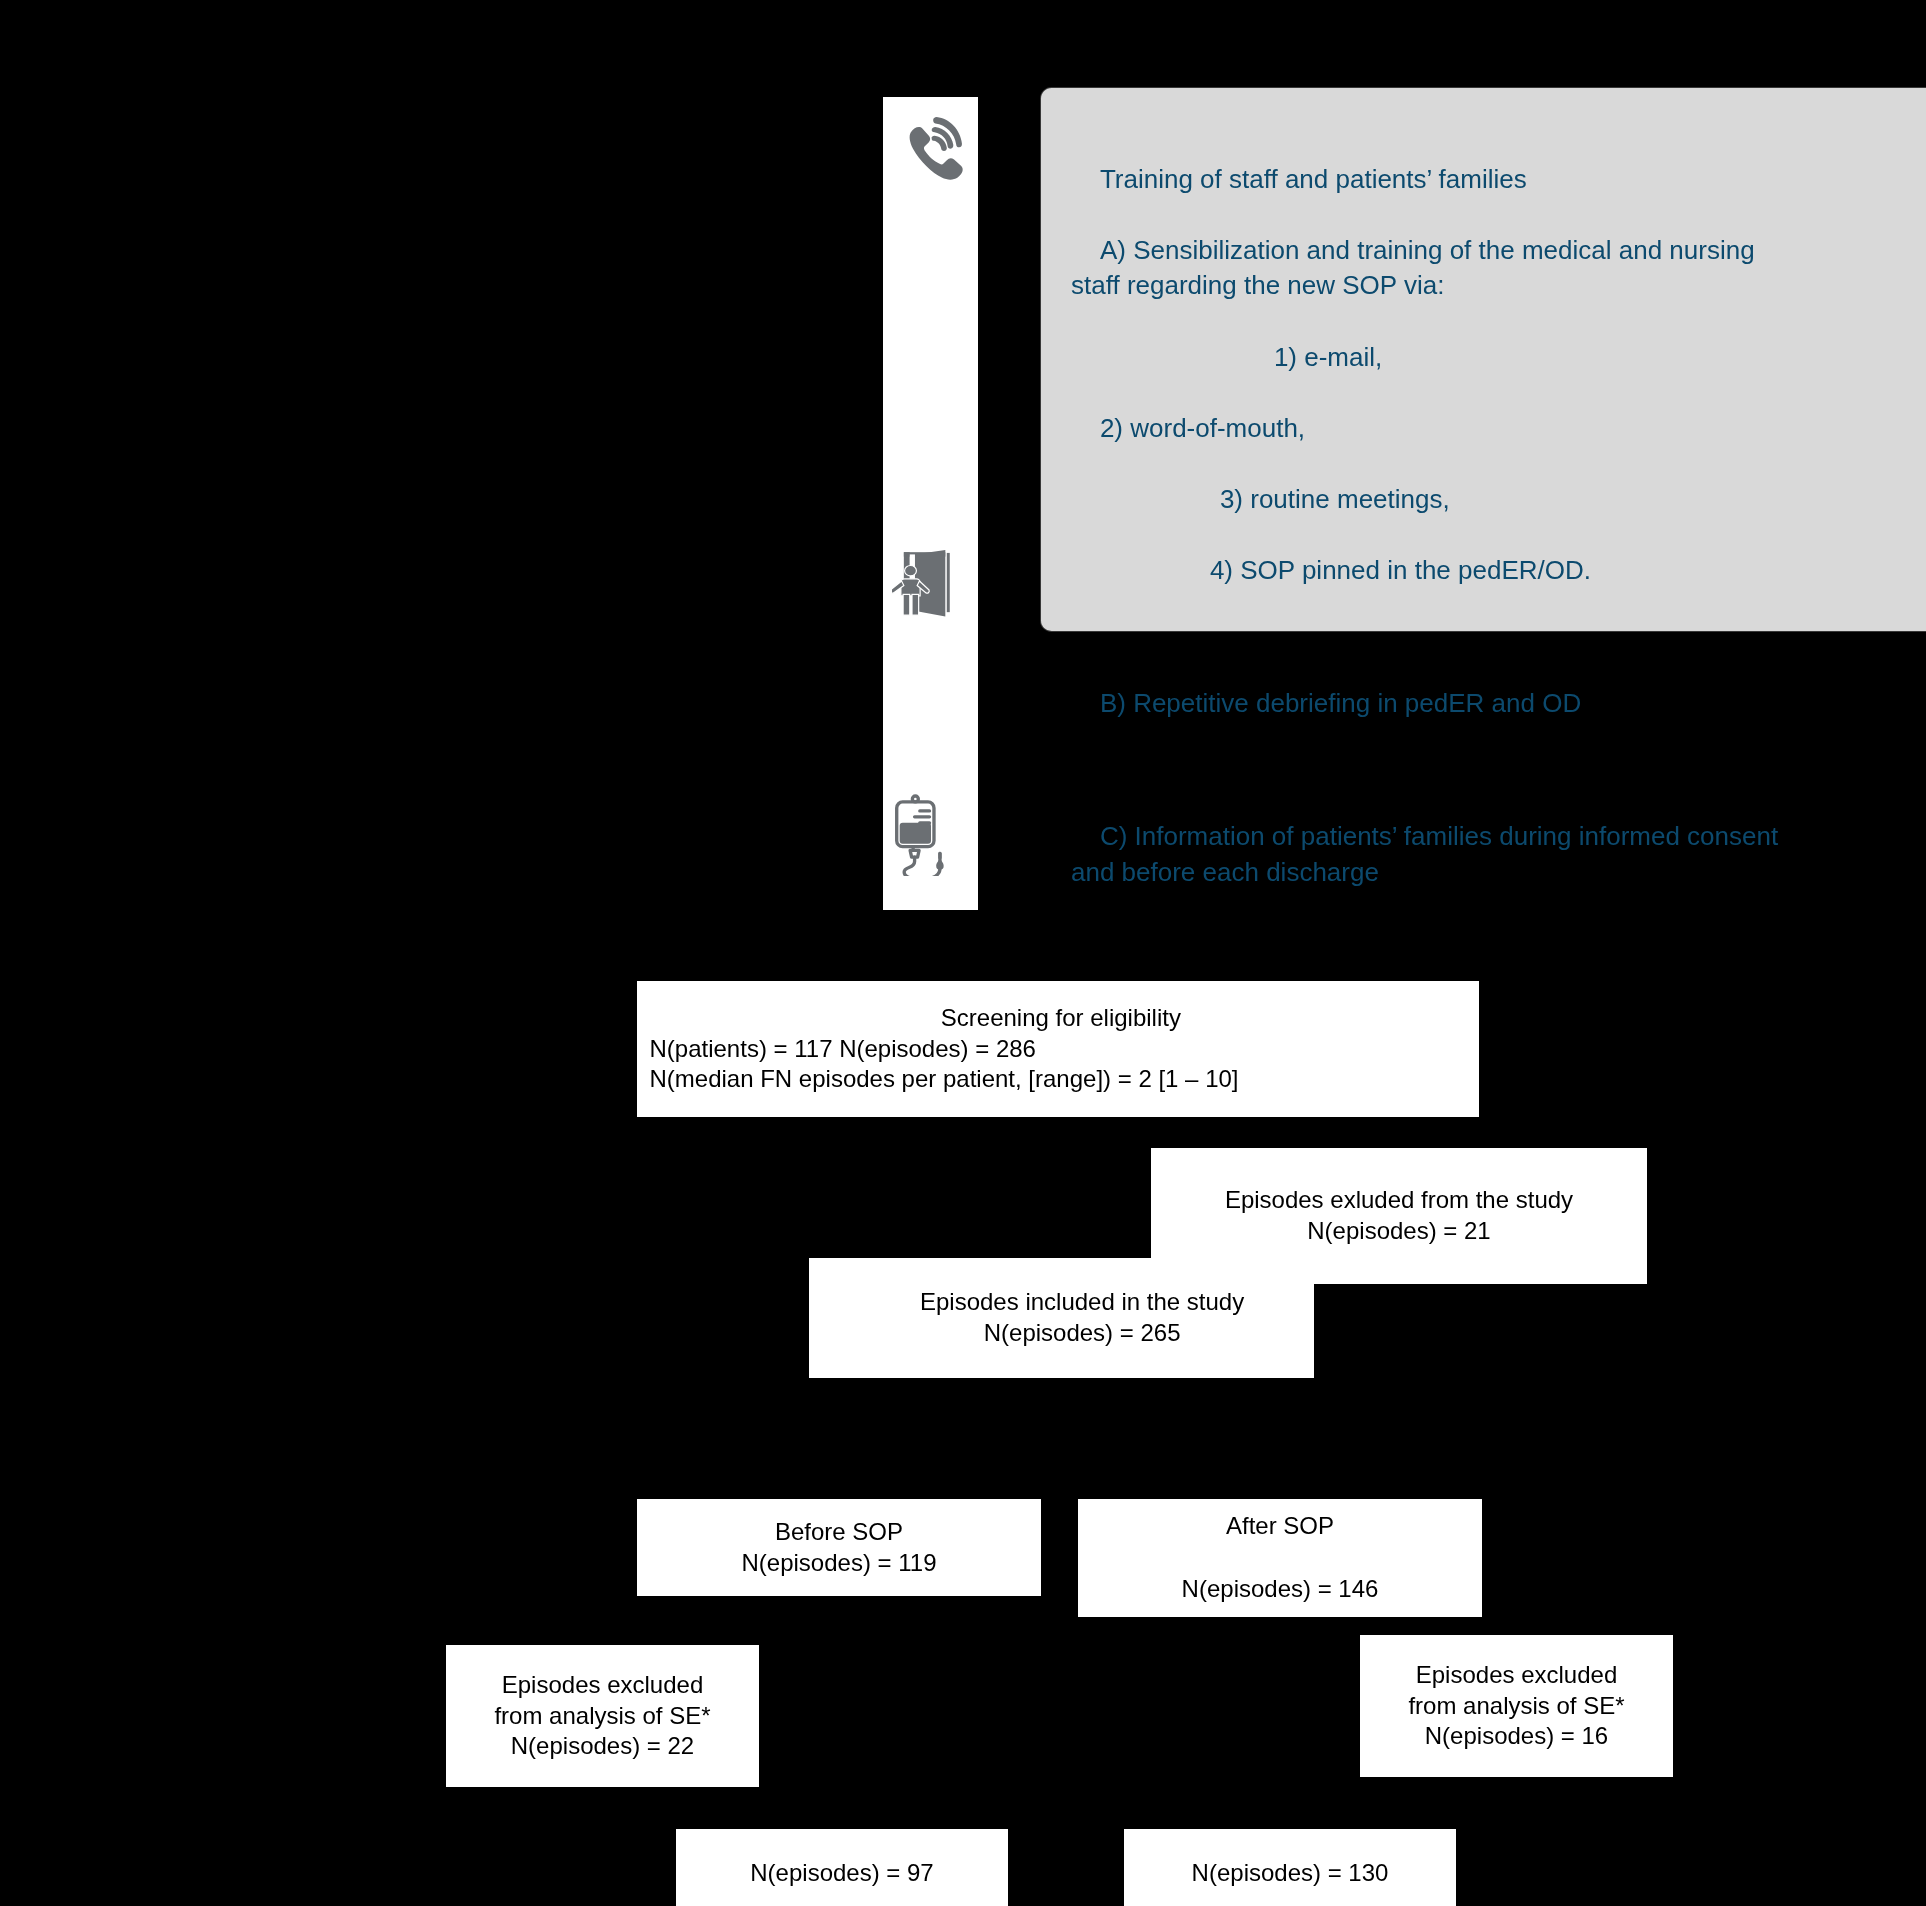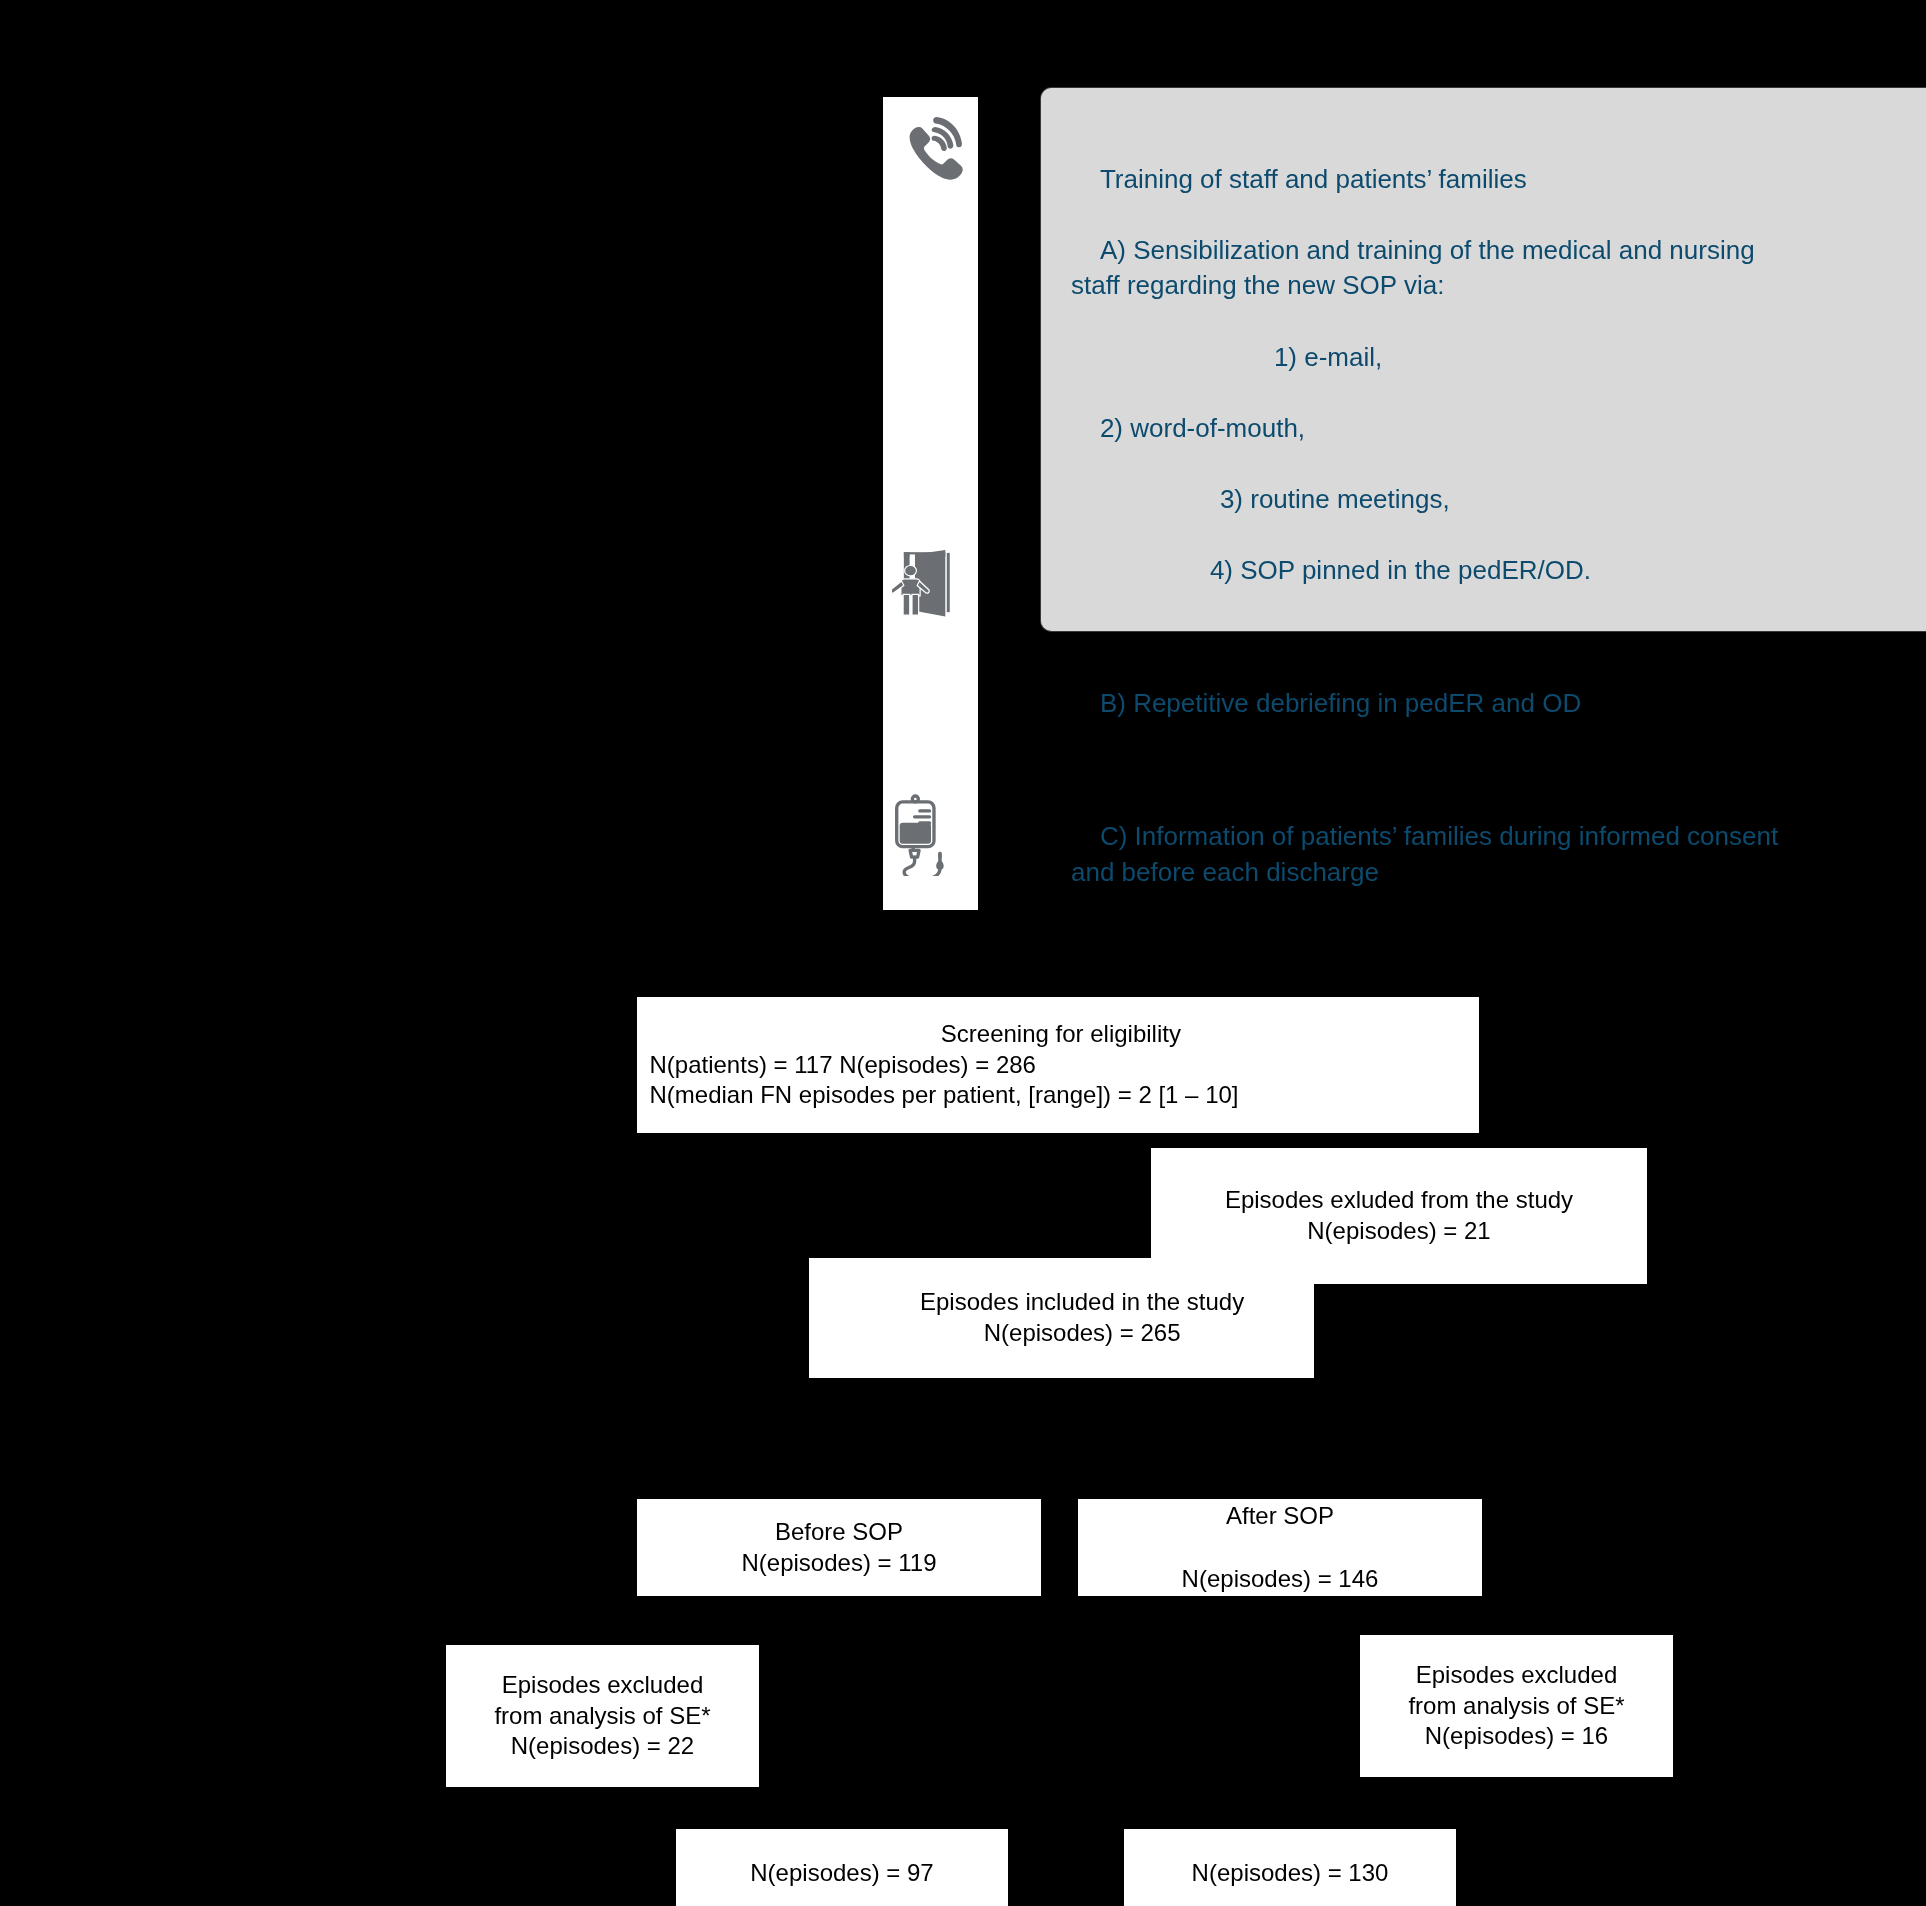--- a/index.html
+++ b/index.html
@@ -32,28 +32,28 @@
 
   
   .fbox{
     position:absolute; background:#fff; color:#000;
     display:flex; flex-direction:column; justify-content:center;
     box-sizing:border-box; padding:2.9px 6.8px;
     font-size:24px; line-height:1.28;
   }
   .fbox .ln{display:block;}
   .ctr{text-align:center;}
-  .lft{text-align:left;margin-top:16px;}
+  .lft{text-align:left;}
   .bold{font-weight:normal;}
 
   #box-screening {left:637px; top:981px; width:842px; height:136px; padding-left:12.5px;}
   #box-excluded-study {left:1151px; top:1148px; width:496px; height:136px;}
   #box-included-study {left:809px; top:1258px; width:505px; height:120px;padding-left:48px;}
   #box-before-sop {left:637px; top:1499px; width:404px; height:97px;}
-  #box-after-sop  {left:1078px; top:1499px; width:404px; height:97px;gap:32px;}
+  #box-after-sop  {left:1078px; top:1499px; width:404px; height:118px;gap:32px;}
   #box-excluded-se-before {left:446px;  top:1645px; width:313px; height:142px;}
   #box-excluded-se-after  {left:1360px; top:1635px; width:313px; height:142px;}
   #box-final-before {left:676px; top:1829px; width:332px; height:89px;}
   #box-final-after  {left:1124px; top:1829px; width:332px; height:89px;}
 </style>
 </head>
 <body>
 
 <div id="intervention-panel">
   <div id="intervention-text">

